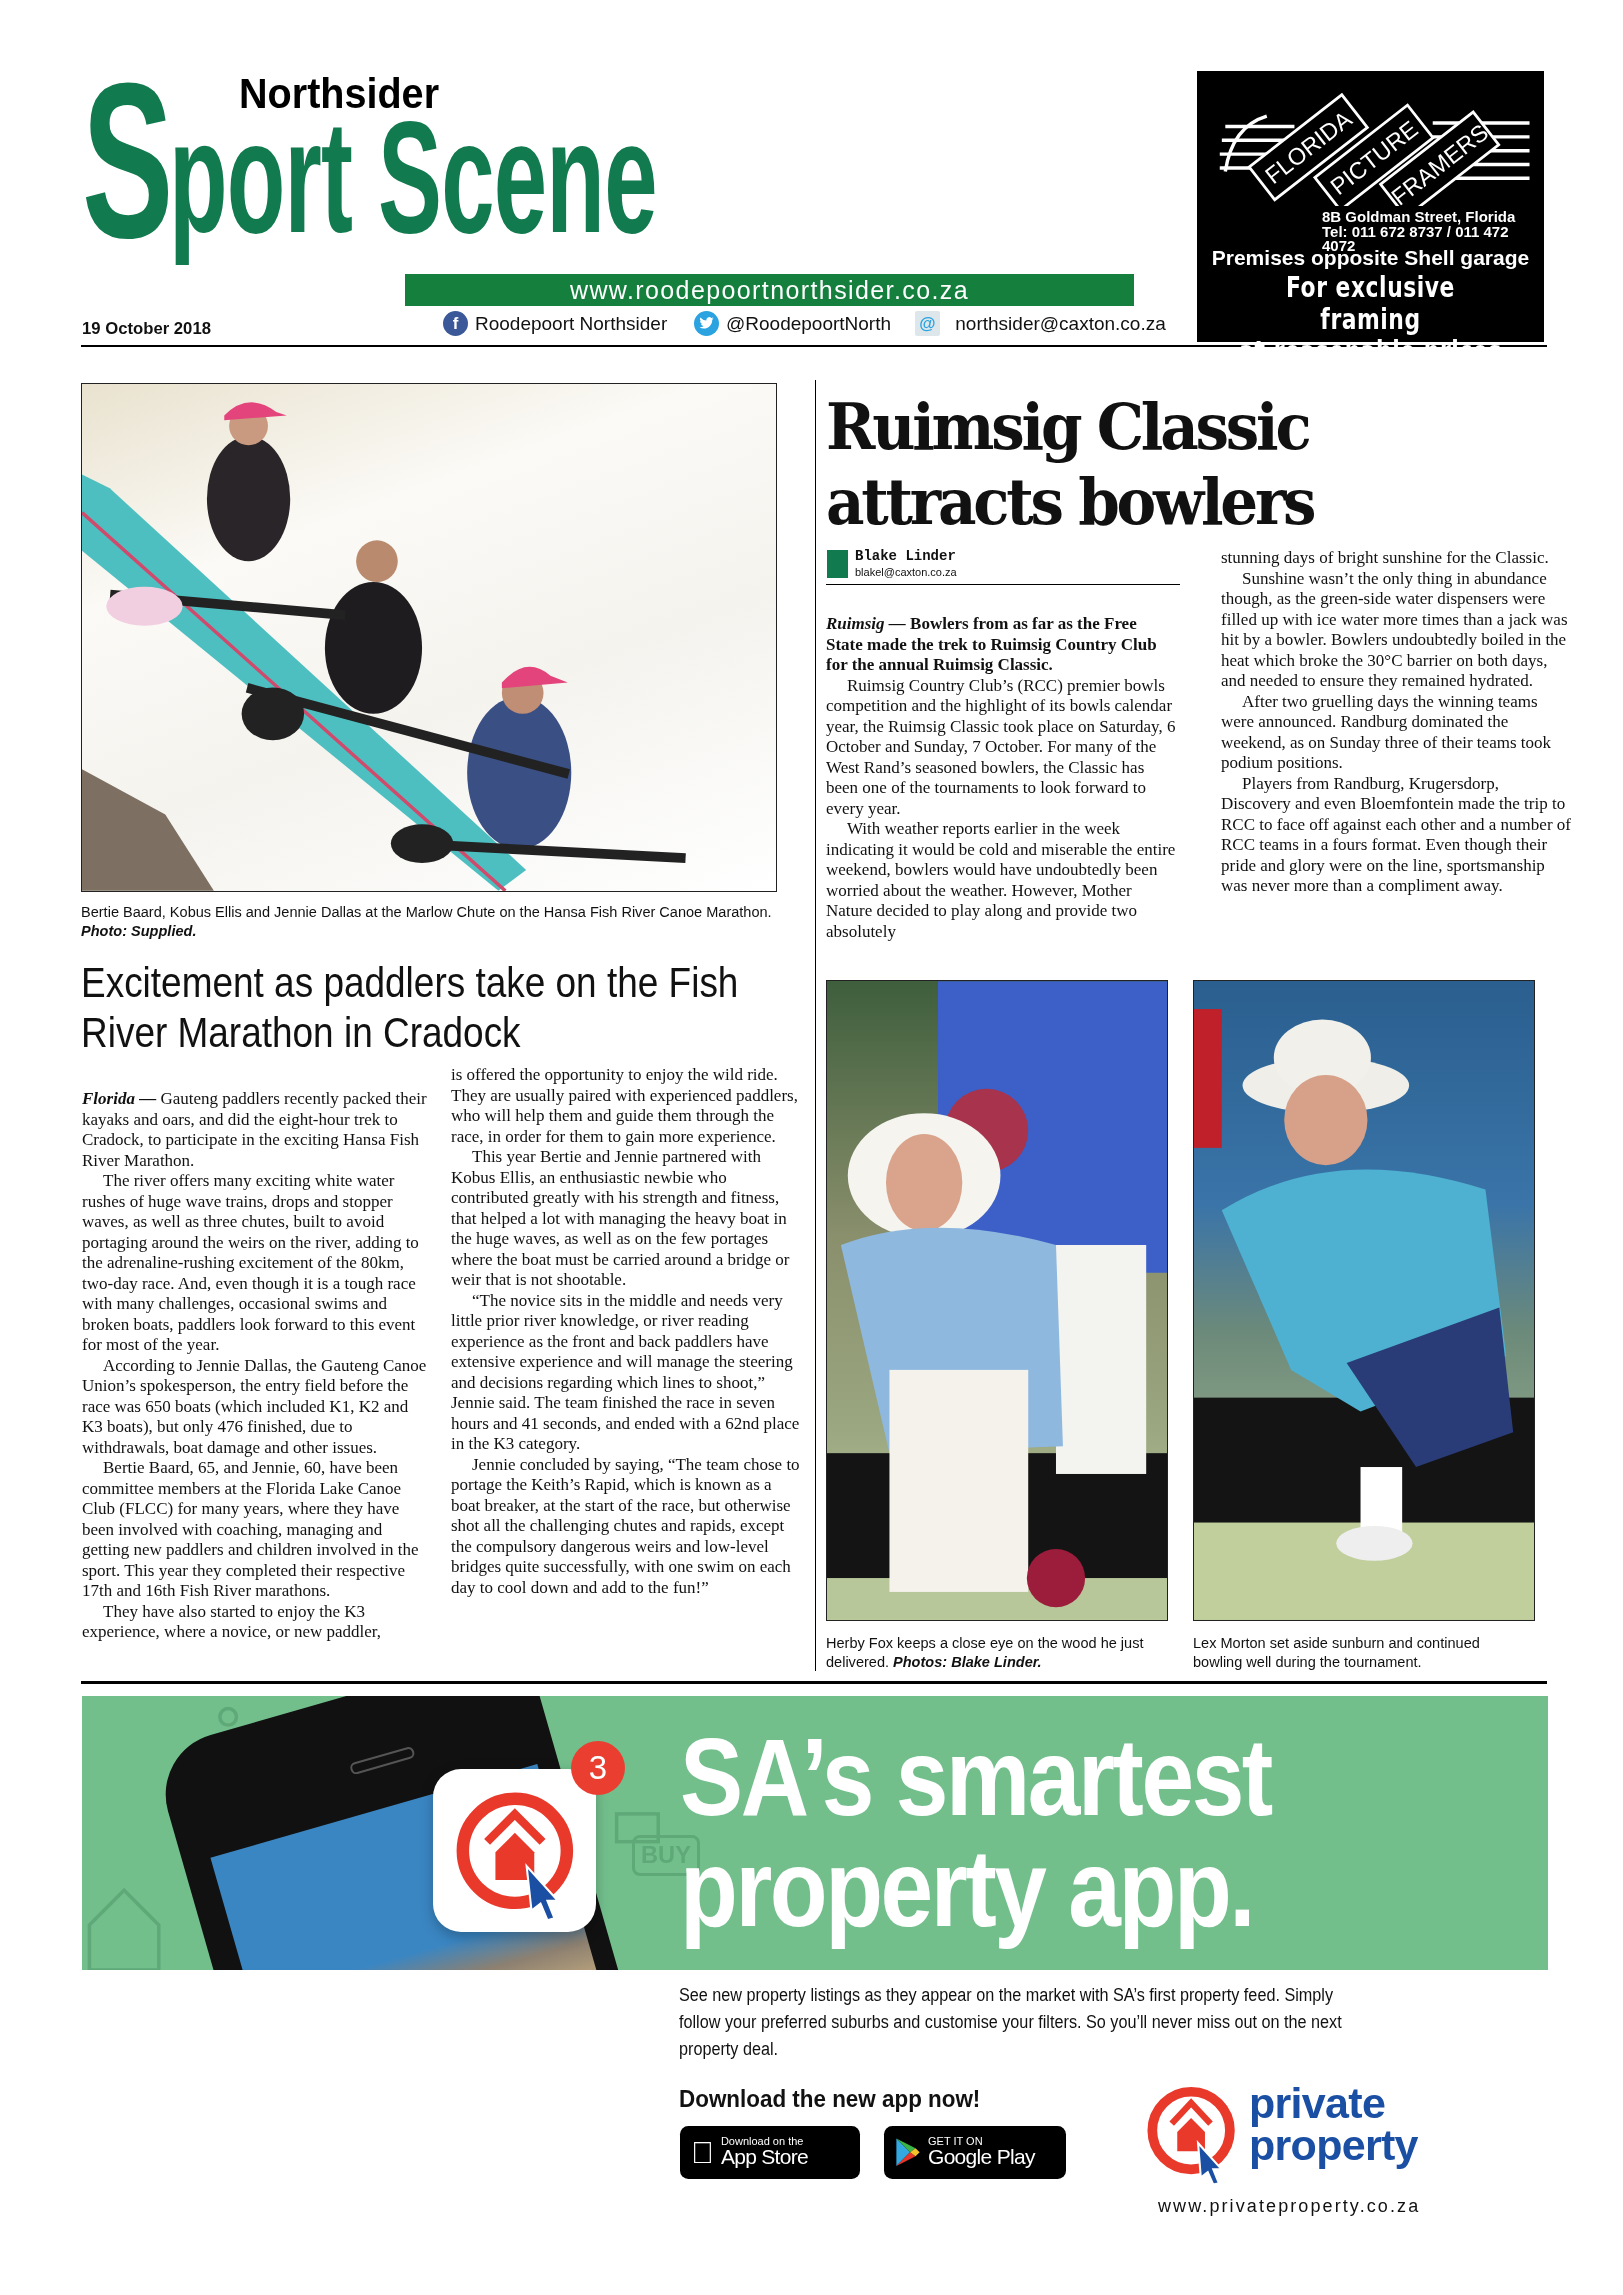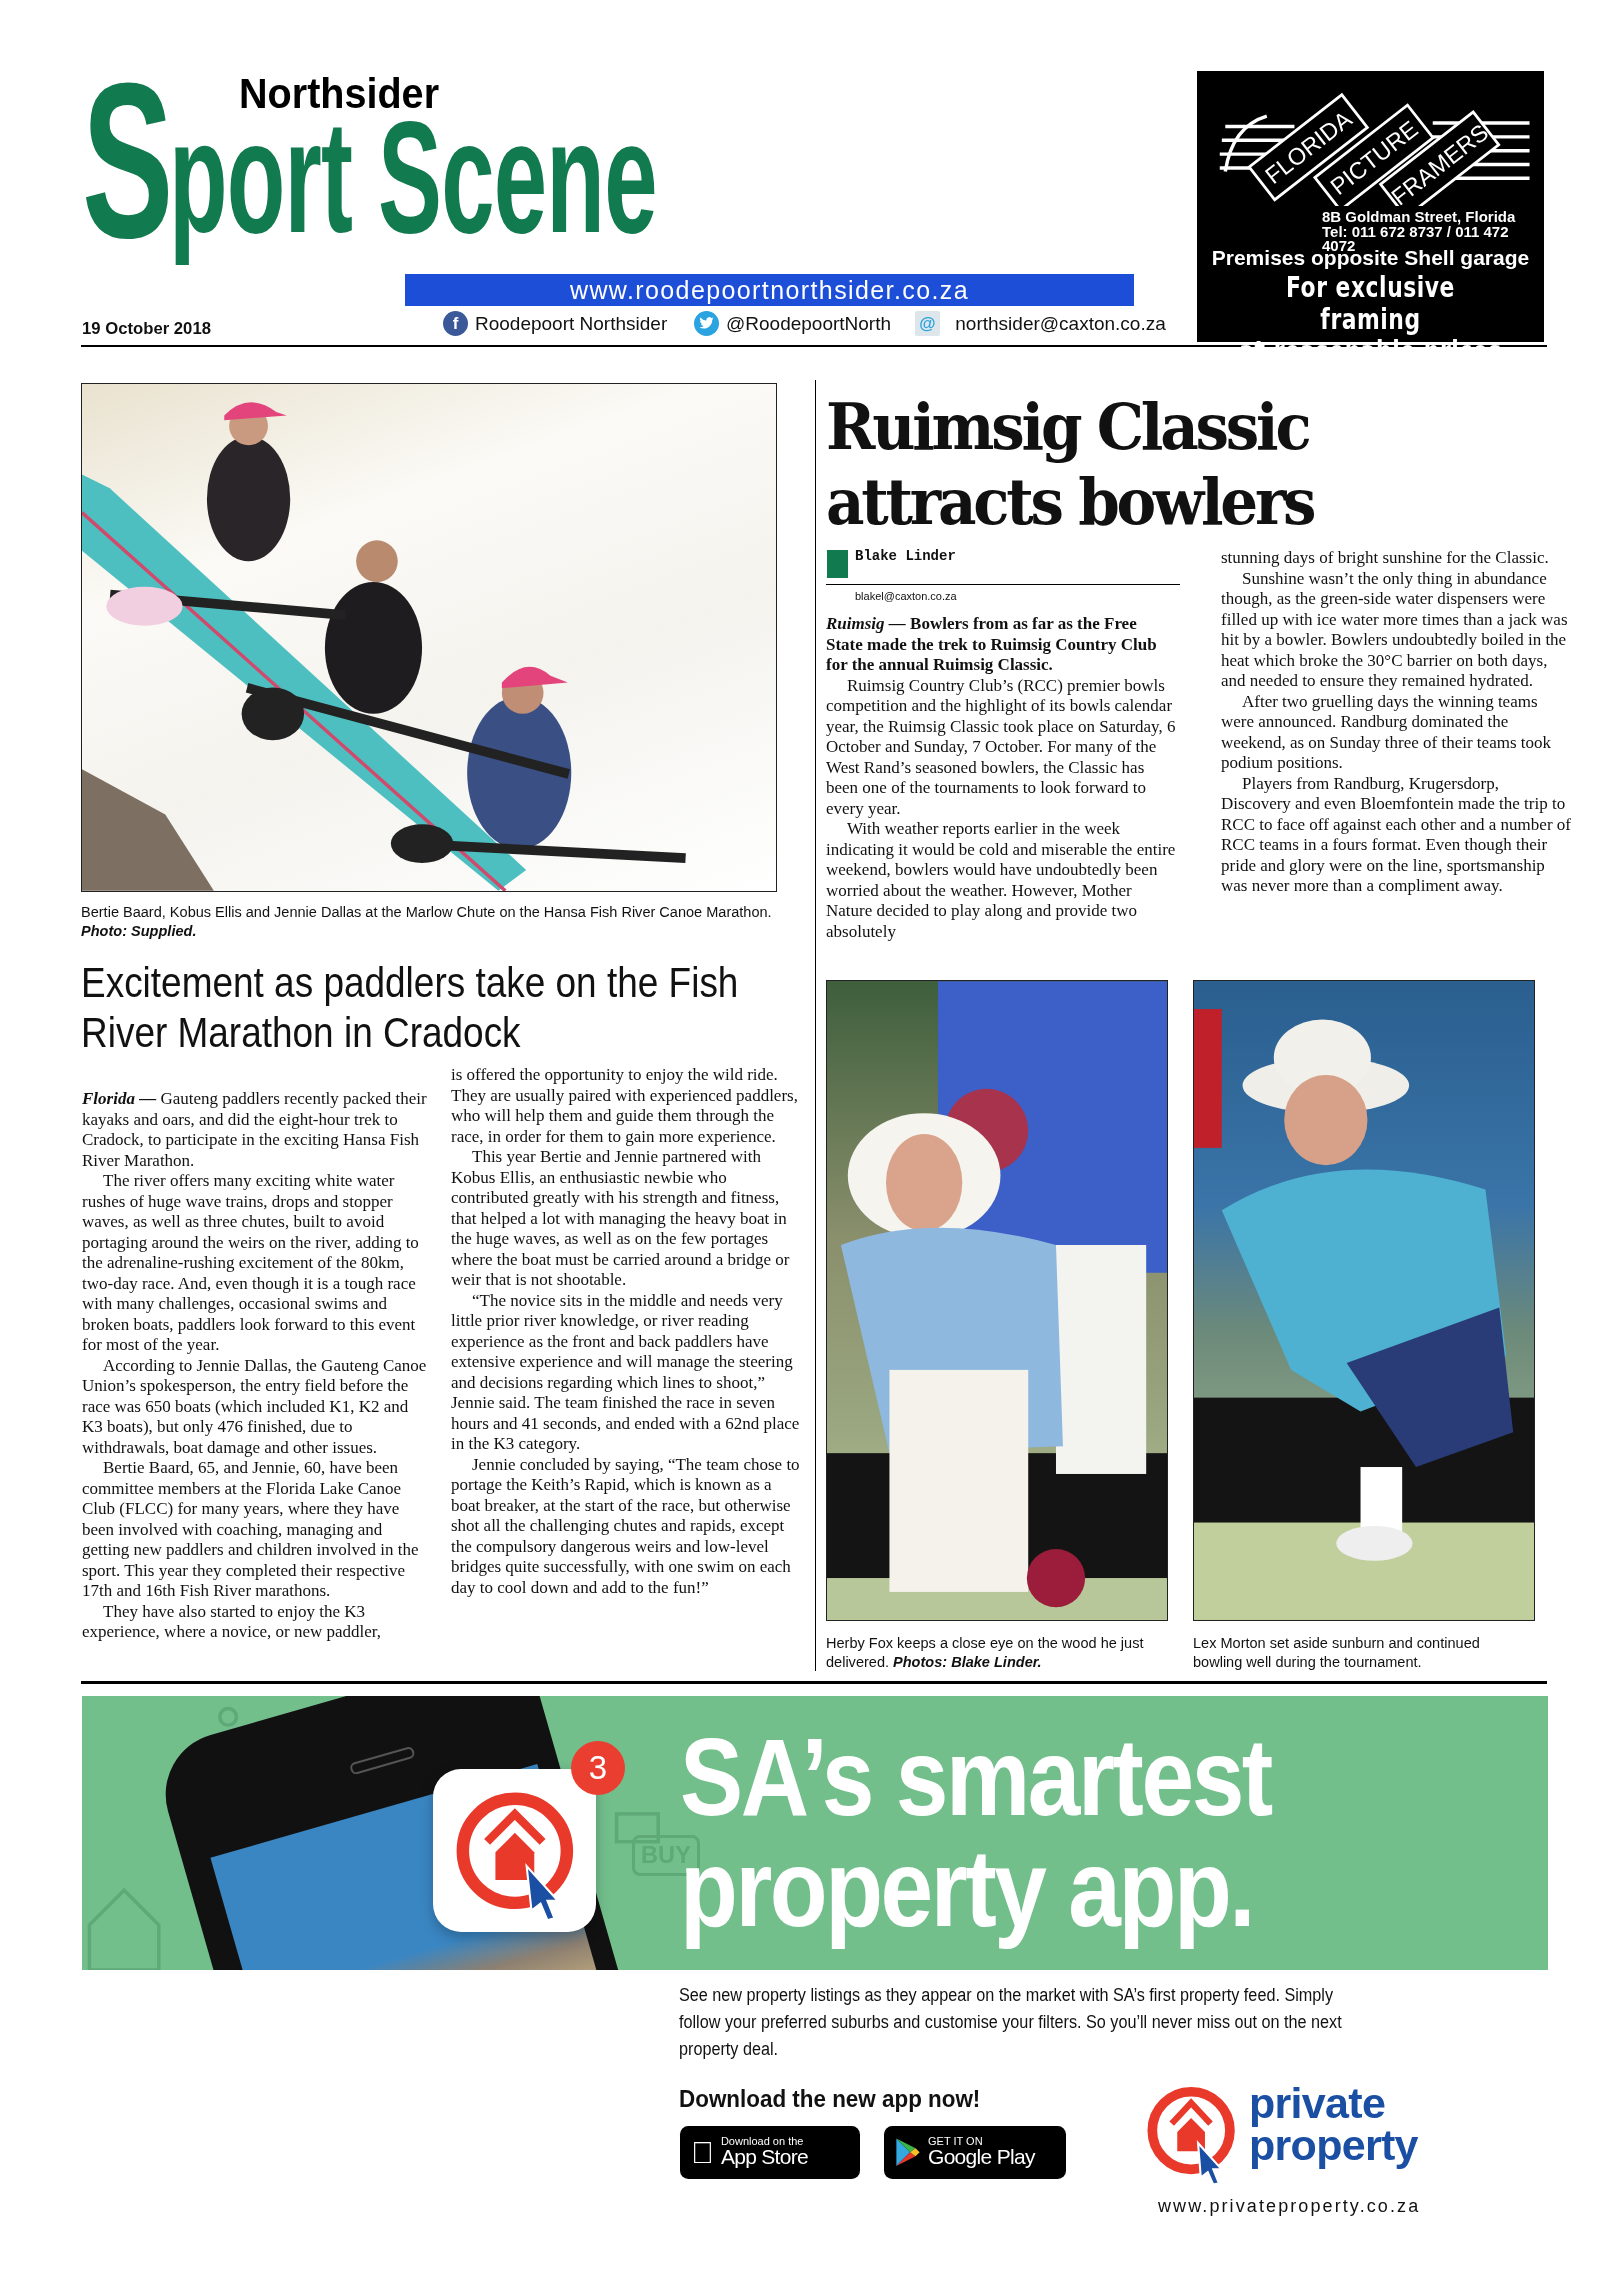--- a/index.html
+++ b/index.html
@@ -2,21 +2,21 @@
 <html style="font-size:11px"><head>
 <meta charset="utf-8">
 <style>
   html,body{margin:0;padding:0;background:#fff;}
   body{width:1624px;height:2295px;position:relative;overflow:hidden;font-family:"Liberation Serif",serif;color:#111;}
   .abs{position:absolute;}
   
   .mast-S{left:82px;top:57px;font-family:"Liberation Sans",sans-serif;font-weight:bold;color:#127a4f;font-size:221px;line-height:208px;transform:scaleX(0.62);transform-origin:left top;letter-spacing:-4.2px;}
   .mast-port{left:169px;top:97px;font-family:"Liberation Sans",sans-serif;font-weight:bold;color:#127a4f;font-size:160px;line-height:160px;transform:scaleX(0.60);transform-origin:left top;letter-spacing:-1.4px;white-space:nowrap;}
   .mast-north{left:239px;top:69px;font-family:"Liberation Sans",sans-serif;font-weight:bold;font-size:43px;line-height:49px;transform:scaleX(0.92);transform-origin:left top;color:#000;}
-  .mast-bar{left:405px;top:274px;width:729px;height:32px;background:#1d4ed8;color:#fff;font-family:"Liberation Sans",sans-serif;font-size:25px;line-height:32px;text-align:center;letter-spacing:1.4px;}
+  .mast-bar{left:405px;top:274px;width:729px;height:32px;background:#15803d;color:#fff;font-family:"Liberation Sans",sans-serif;font-size:25px;line-height:32px;text-align:center;letter-spacing:1.4px;}
   .date{left:82px;top:319px;font-family:"Liberation Sans",sans-serif;font-weight:bold;font-size:16.7px;}
   .social{top:311px;font-family:"Liberation Sans",sans-serif;font-size:19px;display:flex;align-items:center;gap:7px;}
   .social .ic{width:25px;height:25px;border-radius:50%;display:inline-flex;align-items:center;justify-content:center;color:#fff;font-weight:bold;font-size:16.7px;}
   .rule{background:#000;}
   
   .ad{left:1197px;top:71px;width:347px;height:271px;background:#000;color:#fff;font-family:"Liberation Sans",sans-serif;}
   .ad .logo{position:absolute;left:14px;top:14px;width:319px;height:121px;}
   .ad .addr{position:absolute;left:125px;top:139px;font-size:15px;font-weight:bold;line-height:14.6px;}
   .ad .prem{position:absolute;left:0;width:100%;top:175px;text-align:center;font-weight:bold;font-size:21px;}
   .ad .slog{position:absolute;left:0;width:100%;top:201px;text-align:center;font-weight:bold;font-size:28px;line-height:32px;font-family:"DejaVu Sans",sans-serif;transform:scaleX(0.78);letter-spacing:0.7px;}
@@ -24,21 +24,21 @@
   .photo{border:1.4px solid #222;overflow:hidden;}
   .caption{font-family:"Liberation Sans",sans-serif;font-size:15.3px;line-height:19.4px;transform:scaleX(0.95);transform-origin:left top;}
   .caption b{font-style:italic;}
   .head-paddle{left:81px;top:958px;font-family:"Liberation Sans",sans-serif;font-size:42px;line-height:50px;transform:scaleX(0.88);transform-origin:left top;width:826px;}
   .col{font-size:17px;line-height:20.5px;text-align:left;}
   .col p{margin:0;text-indent:0;}
   .col p.ind{text-indent:21px;}
   .head-bowls{left:826px;top:389px;font-family:"DejaVu Serif",serif;font-weight:bold;font-size:64px;line-height:75px;letter-spacing:-3.5px;transform:scaleX(0.93);transform-origin:left top;width:764px;}
   .byline-sq{left:827px;top:550px;width:21px;height:28px;background:#127a4f;}
   .byline-name{left:855px;top:548px;font-family:Liberation Mono, monospace;font-weight:bold;font-size:14px;text-align:right;}
-  .byline-email{left:855px;top:590px;font-family:"Liberation Sans",sans-serif;font-size:11px;}
+  .byline-email{left:855px;top:566px;font-family:"Liberation Sans",sans-serif;font-size:11px;}
   
   .pp-band{left:82px;top:1696px;width:1466px;height:274px;background:#72bf8c;overflow:hidden;}
   .pp-head{left:680px;top:1721px;color:#fff;font-family:"Liberation Sans",sans-serif;font-weight:bold;font-size:110px;line-height:111px;letter-spacing:-2.8px;transform:scaleX(0.86);transform-origin:left top;white-space:nowrap;}
   .pp-desc{left:679px;top:1982px;font-family:"Liberation Sans",sans-serif;font-size:18px;line-height:27px;width:764px;transform:scaleX(0.9);transform-origin:left top;}
   .pp-dl{left:679px;top:2086px;font-family:"Liberation Sans",sans-serif;font-weight:bold;font-size:23.6px;transform:scaleX(0.95);transform-origin:left top;}
   .store{background:#000;border-radius:8.3px;color:#fff;font-family:"Liberation Sans",sans-serif;display:flex;align-items:center;gap:7px;padding:0 11px;box-sizing:border-box;}
   .store .small{font-size:11px;line-height:9.7px;}
   .store .big{font-size:21px;line-height:22px;letter-spacing:-0.7px;}
   .pp-logo-text{left:1249px;top:2082px;color:#1a4fa3;font-family:"Liberation Sans",sans-serif;font-weight:bold;font-size:43px;line-height:42px;letter-spacing:-0.7px;}
   .pp-url{left:1158px;top:2196px;font-family:"Liberation Sans",sans-serif;font-size:18px;letter-spacing:2.1px;}

